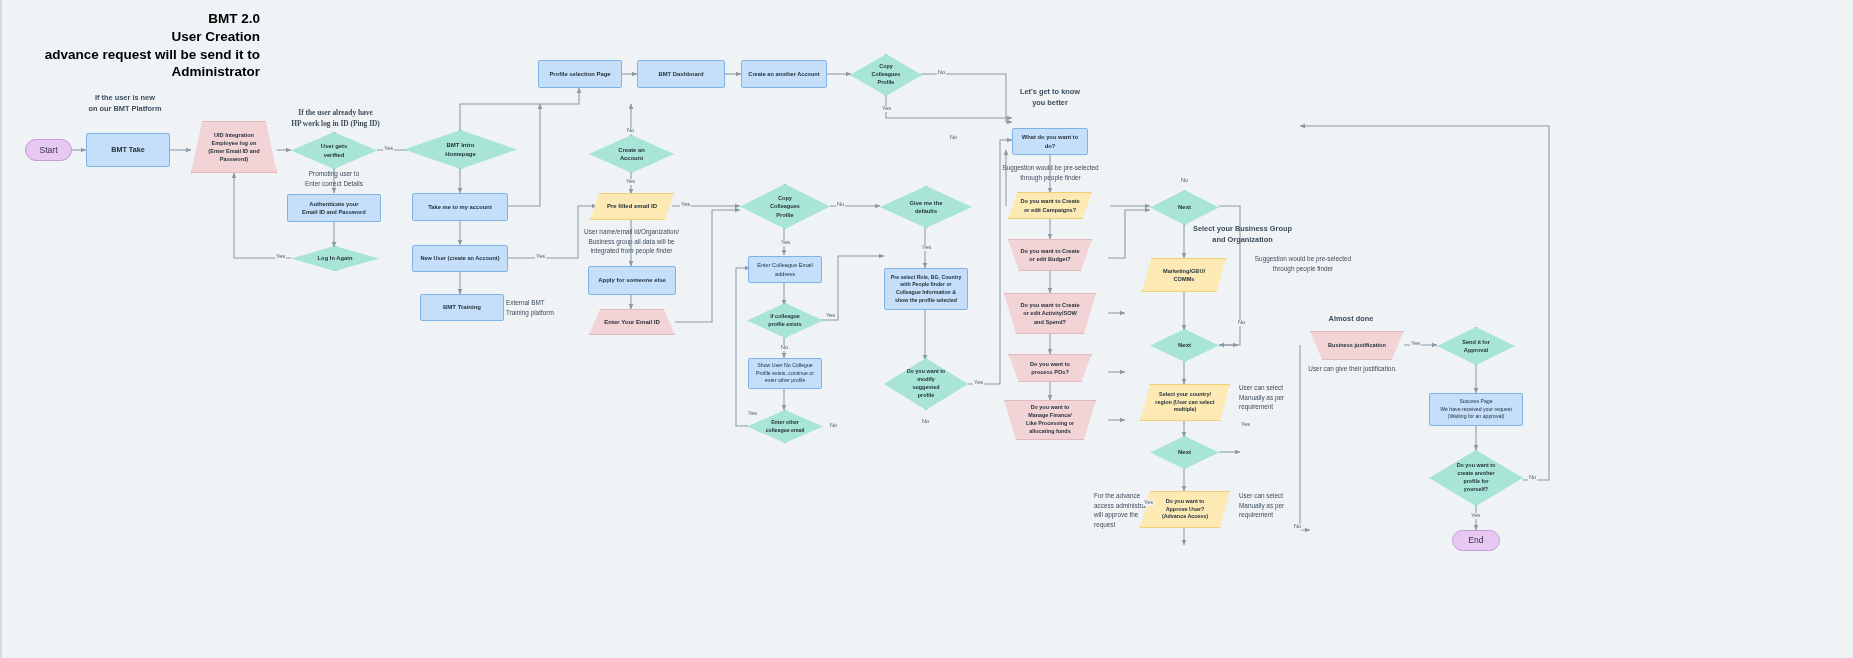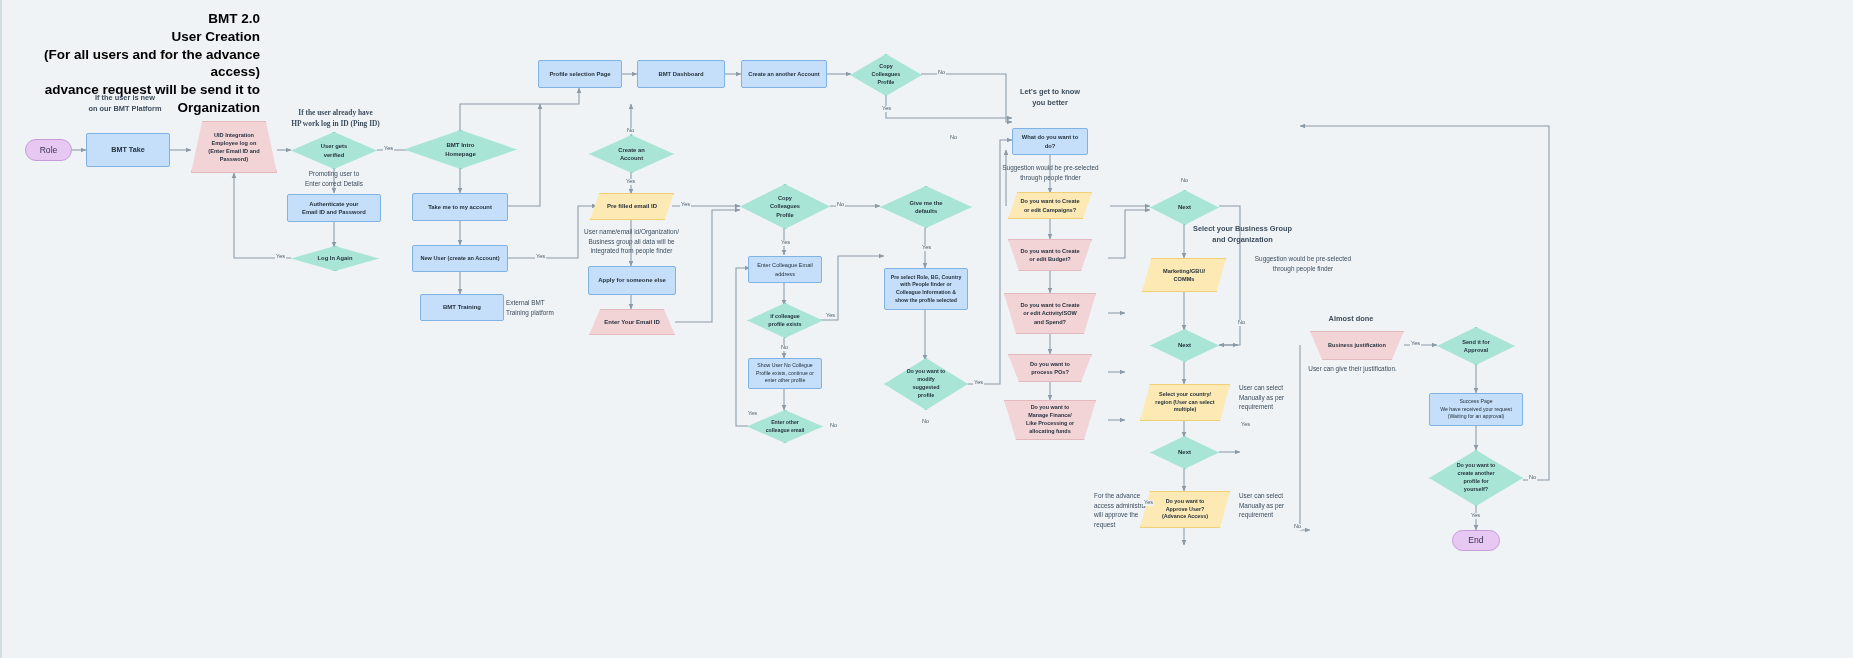--- a/index.html
+++ b/index.html
@@ -214,23 +214,22 @@
 
       <path d="M1523,480 L1549,480 L1549,126 L1300,126"></path>
 
       <path d="M1300,345 L1300,530 L1310,530"></path>
     </g>
   </svg>
 
   <div class="title" style="left:0px;top:10px;width:260px;font-size:13.5px;">
     <div>BMT 2.0</div>
     <div>User Creation</div>
-    <div>(For all users and for the advance access)</div>
     <div>advance request will be send it to</div>
-    <div>Organization</div>
+    <div>Administrator</div>
   </div>
 
   <div class="label bold" style="left:50px;top:92px;width:150px;white-space:pre-line;">If the user is new
 on our BMT Platform</div>
   <div class="label bold" style="left:258px;top:107px;width:155px;white-space:pre-line;font-family:Liberation Serif, serif;">If the user already have
 HP work log in ID (Ping ID)</div>
   <div class="label" style="left:274px;top:169px;width:120px;white-space:pre-line;">Promoting user to
 Enter correct Details</div>
   <div class="label" style="left:506px;top:298px;width:90px;white-space:pre-line;text-align:left;">External BMT
 Training platform</div>
@@ -251,21 +250,21 @@
   <div class="label" style="left:1239px;top:491px;width:80px;white-space:pre-line;text-align:left;">User can select
 Manually as per
 requirement</div>
   <div class="label" style="left:1094px;top:491px;width:95px;white-space:pre-line;text-align:left;">For the advance
 access administrator
 will approve the
 request</div>
   <div class="label bold" style="left:1296px;top:313px;width:110px;white-space:pre-line;">Almost done</div>
   <div class="label" style="left:1290px;top:364px;width:125px;white-space:pre-line;">User can give their justification.</div>
 
-  <div class="node oval" style="left:25px;top:139px;width:47px;height:22px;">Role</div>
+  <div class="node oval" style="left:25px;top:139px;width:47px;height:22px;">Start</div>
 
   <div class="node rect" style="left:86px;top:133px;width:84px;height:34px;">BMT Take</div>
 
   <div class="node trap-pink" style="left:191px;top:121px;width:86px;height:52px;white-space:pre-line;font-size:5.6px;">UID Integration
 Employee log on
 (Enter Email ID and
 Password)</div>
 
   <div class="node diamond" style="left:291px;top:132px;width:86px;height:37px;white-space:pre-line;font-size:5.8px;">User gets
 verified</div>

